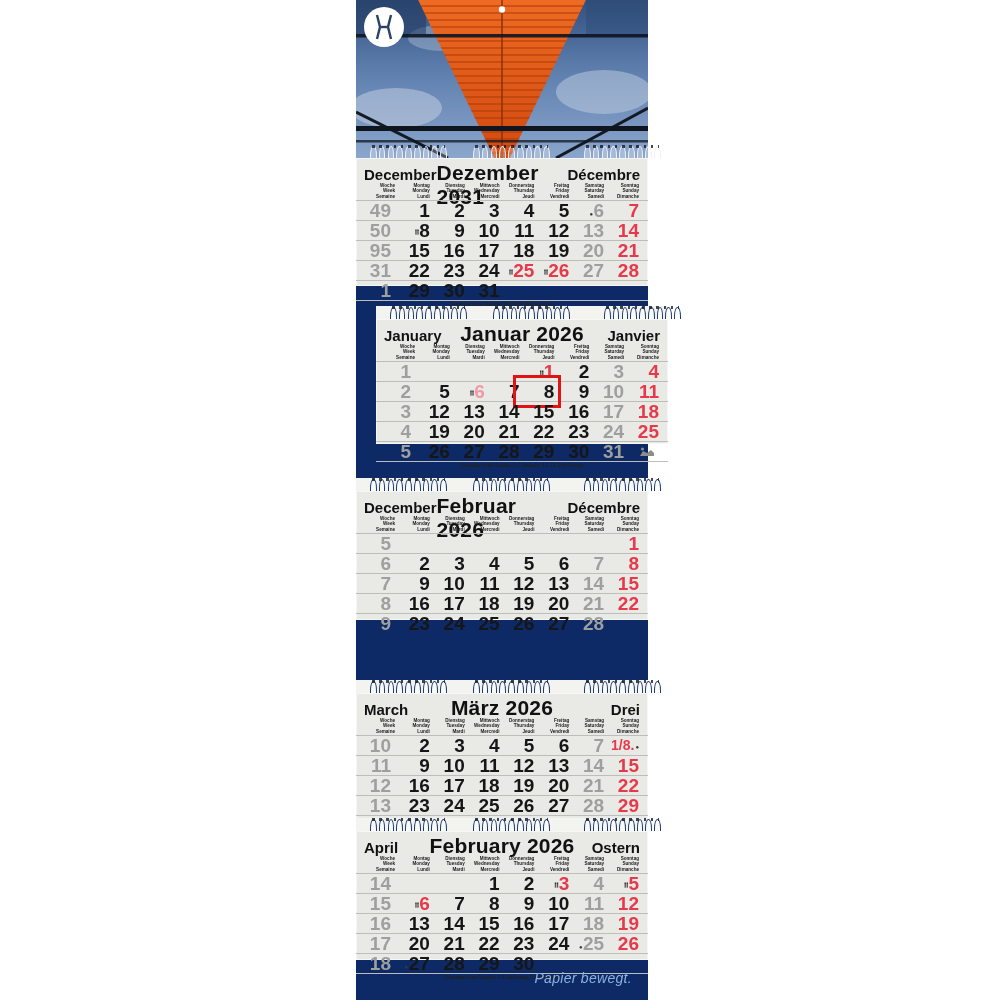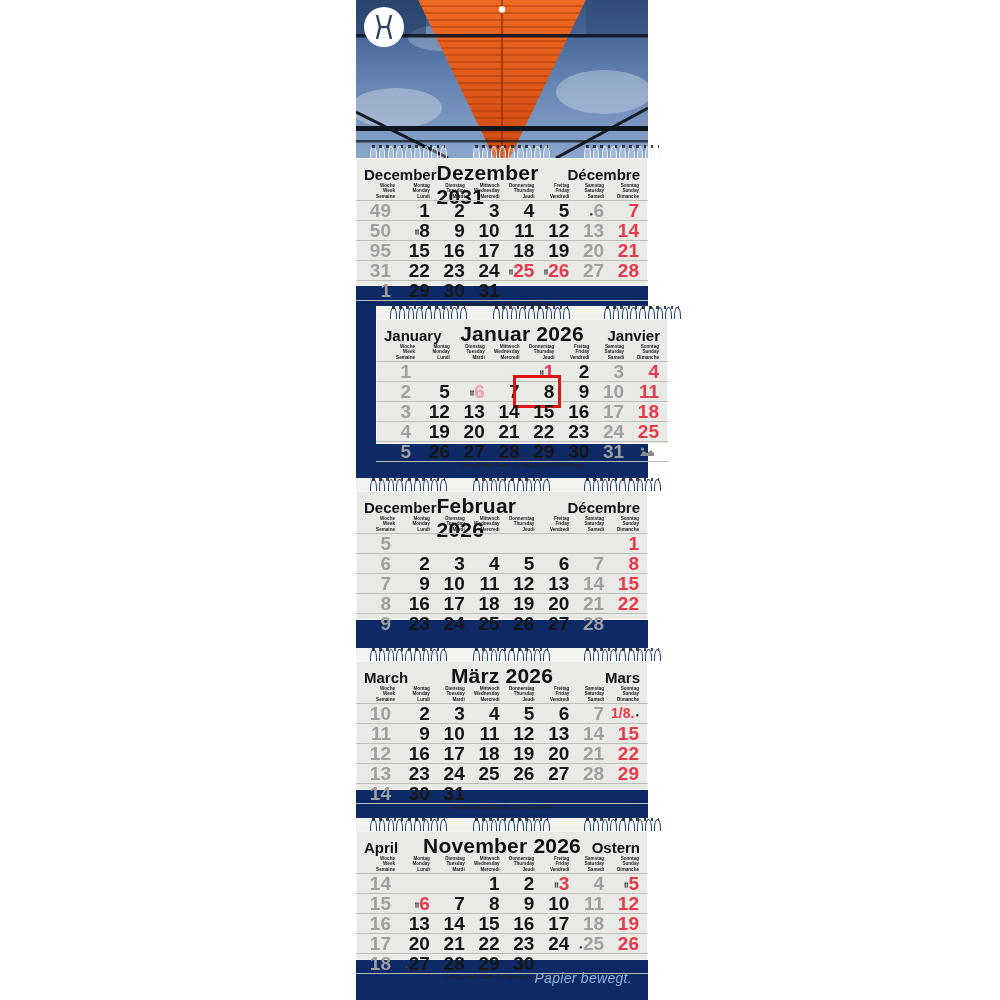--- a/index.html
+++ b/index.html
@@ -43,21 +43,21 @@
   .day .moon.after{margin:0 0 0 1px;}
   .day.boxed::after{content:"";position:absolute;right:-2px;top:-7px;width:42px;height:27px;
        border:3.5px solid var(--slider,#e01414);}
   .logo-cell svg{display:block;margin-left:auto;margin-right:4px;}
   .footnote{height:8px;border-top:1px solid #bdbdb9;font-size:4.6px;color:#222;text-align:center;
             line-height:7px;font-weight:bold;}
   
   .pos-0{top:145px;} .pos-0 .panel{height:128px;}
   .pos-1{top:306px;margin-left:20px;} .pos-1 .panel{height:125px;}
   .pos-2{top:478px;} .pos-2 .panel{height:129px;}
-  .pos-3{top:648px;} .pos-3 .panel{height:129px;}
+  .pos-3{top:680px;} .pos-3 .panel{height:129px;}
   .pos-4{top:818px;} .pos-4 .panel{height:129px;}
 </style>
 </head>
 <body>
 
 <div class="screen">
   <div class="strip">
     <div class="strip-navy"></div>
 
     <div class="photo">
@@ -573,21 +573,21 @@
               <div class="loop"></div>
               <div class="loop"></div>
               <div class="loop"></div>
               <div class="loop"></div>
             </div>
           </div>
           <div class="panel">
             <div class="titles">
               <div class="t-left">March</div>
               <div class="t-center">März 2026</div>
-              <div class="t-right">Mars</div>
+              <div class="t-right">Drei</div>
             </div>
             <div class="grid8 dayheads">
               <div class="dh">
                 <div>Woche</div>
                 <div>Week</div>
                 <div>Semaine</div>
               </div>
               <div class="dh">
                 <div>Montag</div>
                 <div>Monday</div>
@@ -709,21 +709,21 @@
               <div class="loop"></div>
               <div class="loop"></div>
               <div class="loop"></div>
               <div class="loop"></div>
               <div class="loop"></div>
             </div>
           </div>
           <div class="panel">
             <div class="titles">
               <div class="t-left">April</div>
-              <div class="t-center">November 2026</div>
+              <div class="t-center">February 2026</div>
               <div class="t-right">Ostern</div>
             </div>
             <div class="grid8 dayheads">
               <div class="dh">
                 <div>Woche</div>
                 <div>Week</div>
                 <div>Semaine</div>
               </div>
               <div class="dh">
                 <div>Montag</div>

